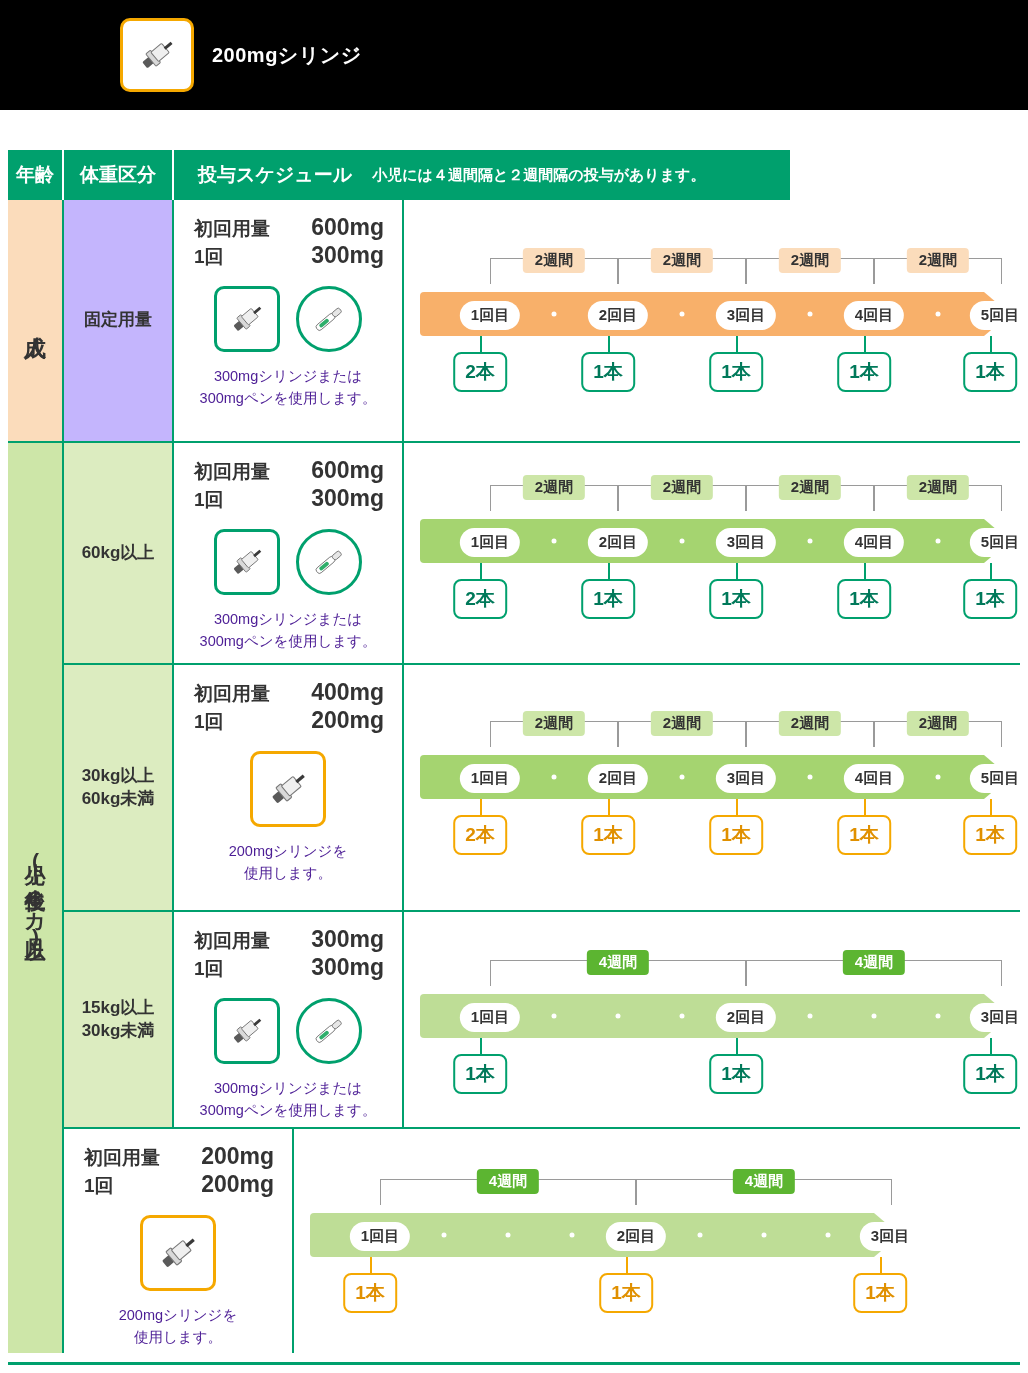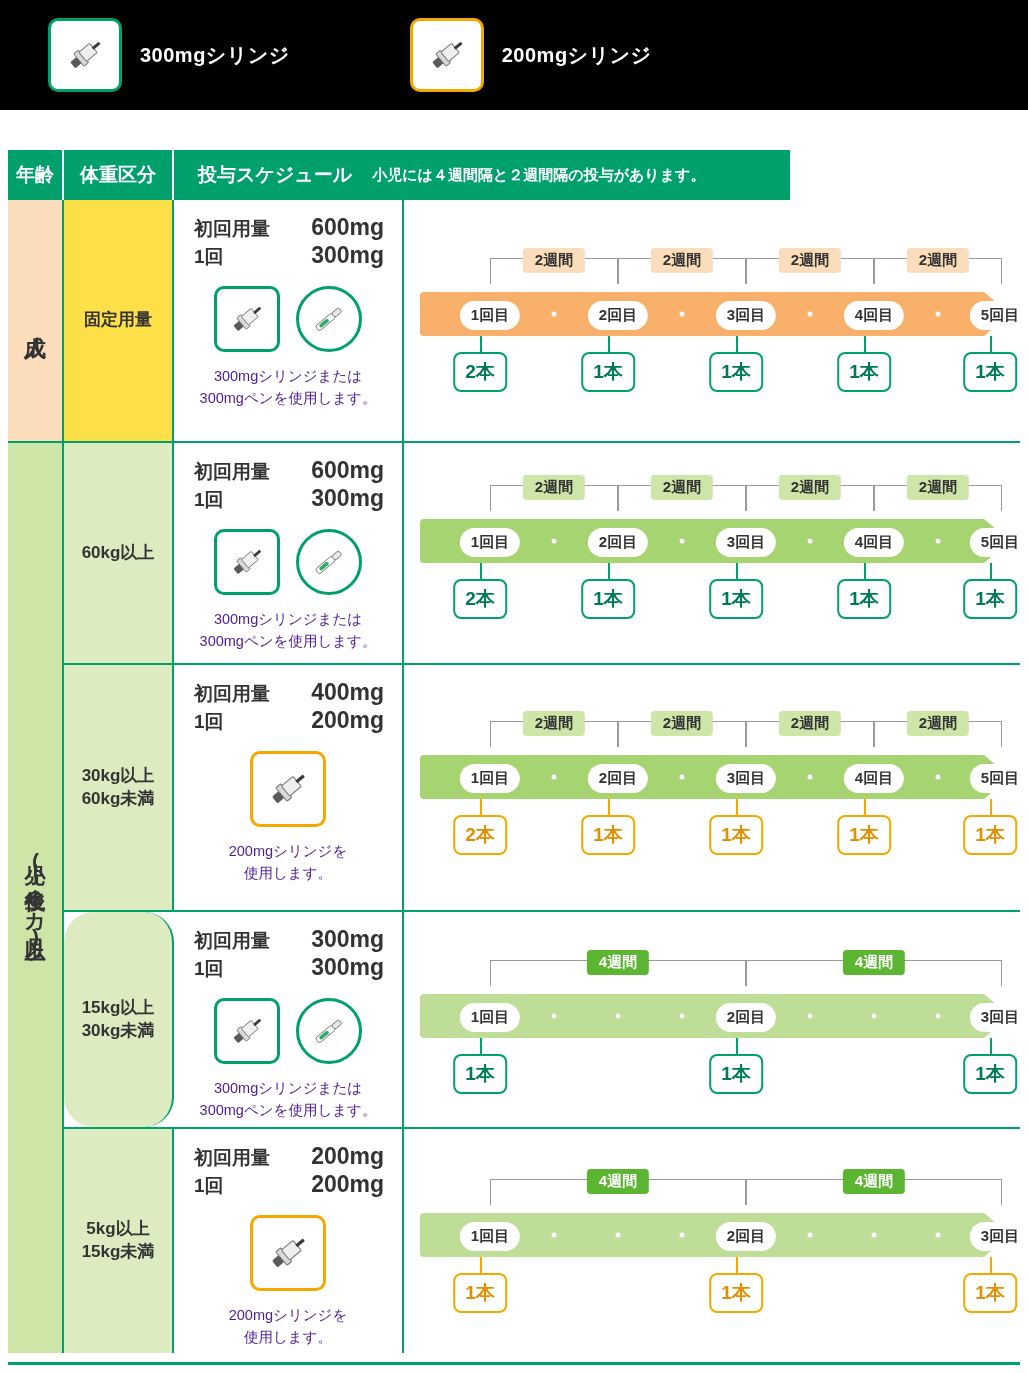--- a/index.html
+++ b/index.html
@@ -63,21 +63,21 @@
     writing-mode:vertical-rl; text-orientation:upright;
   }
   .cell-age.adult { background:#fbdcbb; color:#333; border-right:2px solid #00a06d;}
   .cell-age.child { background:#cde6a8; color:#333; border-right:2px solid #00a06d; }
 
   .cell-weight {
     width:110px; display:flex; align-items:center; justify-content:center;
     font-weight:bold; font-size:17px; text-align:center; line-height:1.35;
     border-right:2px solid #00a06d;
   }
-  .cell-weight.adult { background:#fde047; }
+  .cell-weight.adult { background:#c4b5fd; }
   .cell-weight.child { background:#dcecc0; }
 
   .cell-dose {
     width:230px; background:#ffffff; border-right:2px solid #00a06d;
     padding:14px 10px 10px 10px; display:flex; flex-direction:column; align-items:center;
   }
   .dose-line { width:100%; padding-left:10px; }
   .dose-line .r1, .dose-line .r2 { display:flex; align-items:baseline; }
   .dose-line .lbl { font-size:19px; font-weight:bold; color:#333; }
   .dose-line .val { font-size:23px; font-weight:bold; color:#333; margin-left:auto; padding-right:8px;text-align:right;}
@@ -141,33 +141,20 @@
   .leader { position:absolute; width:2px; }
   .leader.green { background:#00a06d; }
   .leader.orange { background:#f5a800; }
 
   .bottomline { position:absolute; left:8px; top:1362px; width:1012px; height:3px; background:#00a06d; }
 </style>
 </head>
 <body>
 
 <div class="legend">
-  <div class="legend-item i0">
-    <span class="dev sq-green l">
-      <svg width="48" height="48" viewBox="0 0 48 48">
-        <g transform="rotate(-40 24 24)">
-          <rect x="8" y="20" width="9" height="8" rx="1.5" fill="#5a5a5a"></rect>
-          <rect x="16" y="16" width="6" height="16" rx="1" fill="#d9d9d9" stroke="#777" stroke-width="1"></rect>
-          <rect x="21" y="18" width="14" height="12" rx="1" fill="#efefef" stroke="#777" stroke-width="1"></rect>
-          <rect x="34" y="22.5" width="9" height="3" fill="#3a3a3a"></rect>
-        </g>
-      </svg>
-    </span>
-    <span class="legend-label">300mgシリンジ</span>
-  </div>
 
 
   <div class="legend-item i2">
     <span class="dev sq-orange l">
       <svg width="48" height="48" viewBox="0 0 48 48">
         <g transform="rotate(-40 24 24)">
           <rect x="8" y="20" width="9" height="8" rx="1.5" fill="#5a5a5a"></rect>
           <rect x="16" y="16" width="6" height="16" rx="1" fill="#d9d9d9" stroke="#777" stroke-width="1"></rect>
           <rect x="21" y="18" width="14" height="12" rx="1" fill="#efefef" stroke="#777" stroke-width="1"></rect>
           <rect x="34" y="22.5" width="9" height="3" fill="#3a3a3a"></rect>
@@ -416,21 +403,21 @@
             <div class="count orange" style="left:76px; top:150px;">2本</div>
             <div class="count orange" style="left:204px; top:150px;">1本</div>
             <div class="count orange" style="left:332px; top:150px;">1本</div>
             <div class="count orange" style="left:460px; top:150px;">1本</div>
             <div class="count orange" style="left:586px; top:150px;">1本</div>
           </div>
         </div>
       </div>
 
       <div class="row" style="height:217px;">
-        <div class="cell-weight child" style="white-space:pre-line;border-radius:30px;">15kg以上
+        <div class="cell-weight child" style="white-space:pre-line;">15kg以上
 30kg未満</div>
         <div class="cell-dose">
           <div class="dose-line">
             <div class="r1">
               <span class="lbl">初回用量</span>
               <span class="val">300mg</span>
             </div>
             <div class="r2">
               <span class="lbl">1回</span>
               <span class="val">300mg</span>
@@ -487,22 +474,20 @@
             <div class="leader green" style="left:586px; top:126px; height:18px;"></div>
 
             <div class="count green" style="left:76px; top:142px;">1本</div>
             <div class="count green" style="left:332px; top:142px;">1本</div>
             <div class="count green" style="left:586px; top:142px;">1本</div>
           </div>
         </div>
       </div>
 
       <div class="row" style="height:224px; border-bottom:none;">
-        <div class="cell-weight child" style="white-space:pre-line;">5kg以上
-15kg未満</div>
         <div class="cell-dose">
           <div class="dose-line">
             <div class="r1">
               <span class="lbl">初回用量</span>
               <span class="val">200mg</span>
             </div>
             <div class="r2">
               <span class="lbl">1回</span>
               <span class="val">200mg</span>
             </div>

